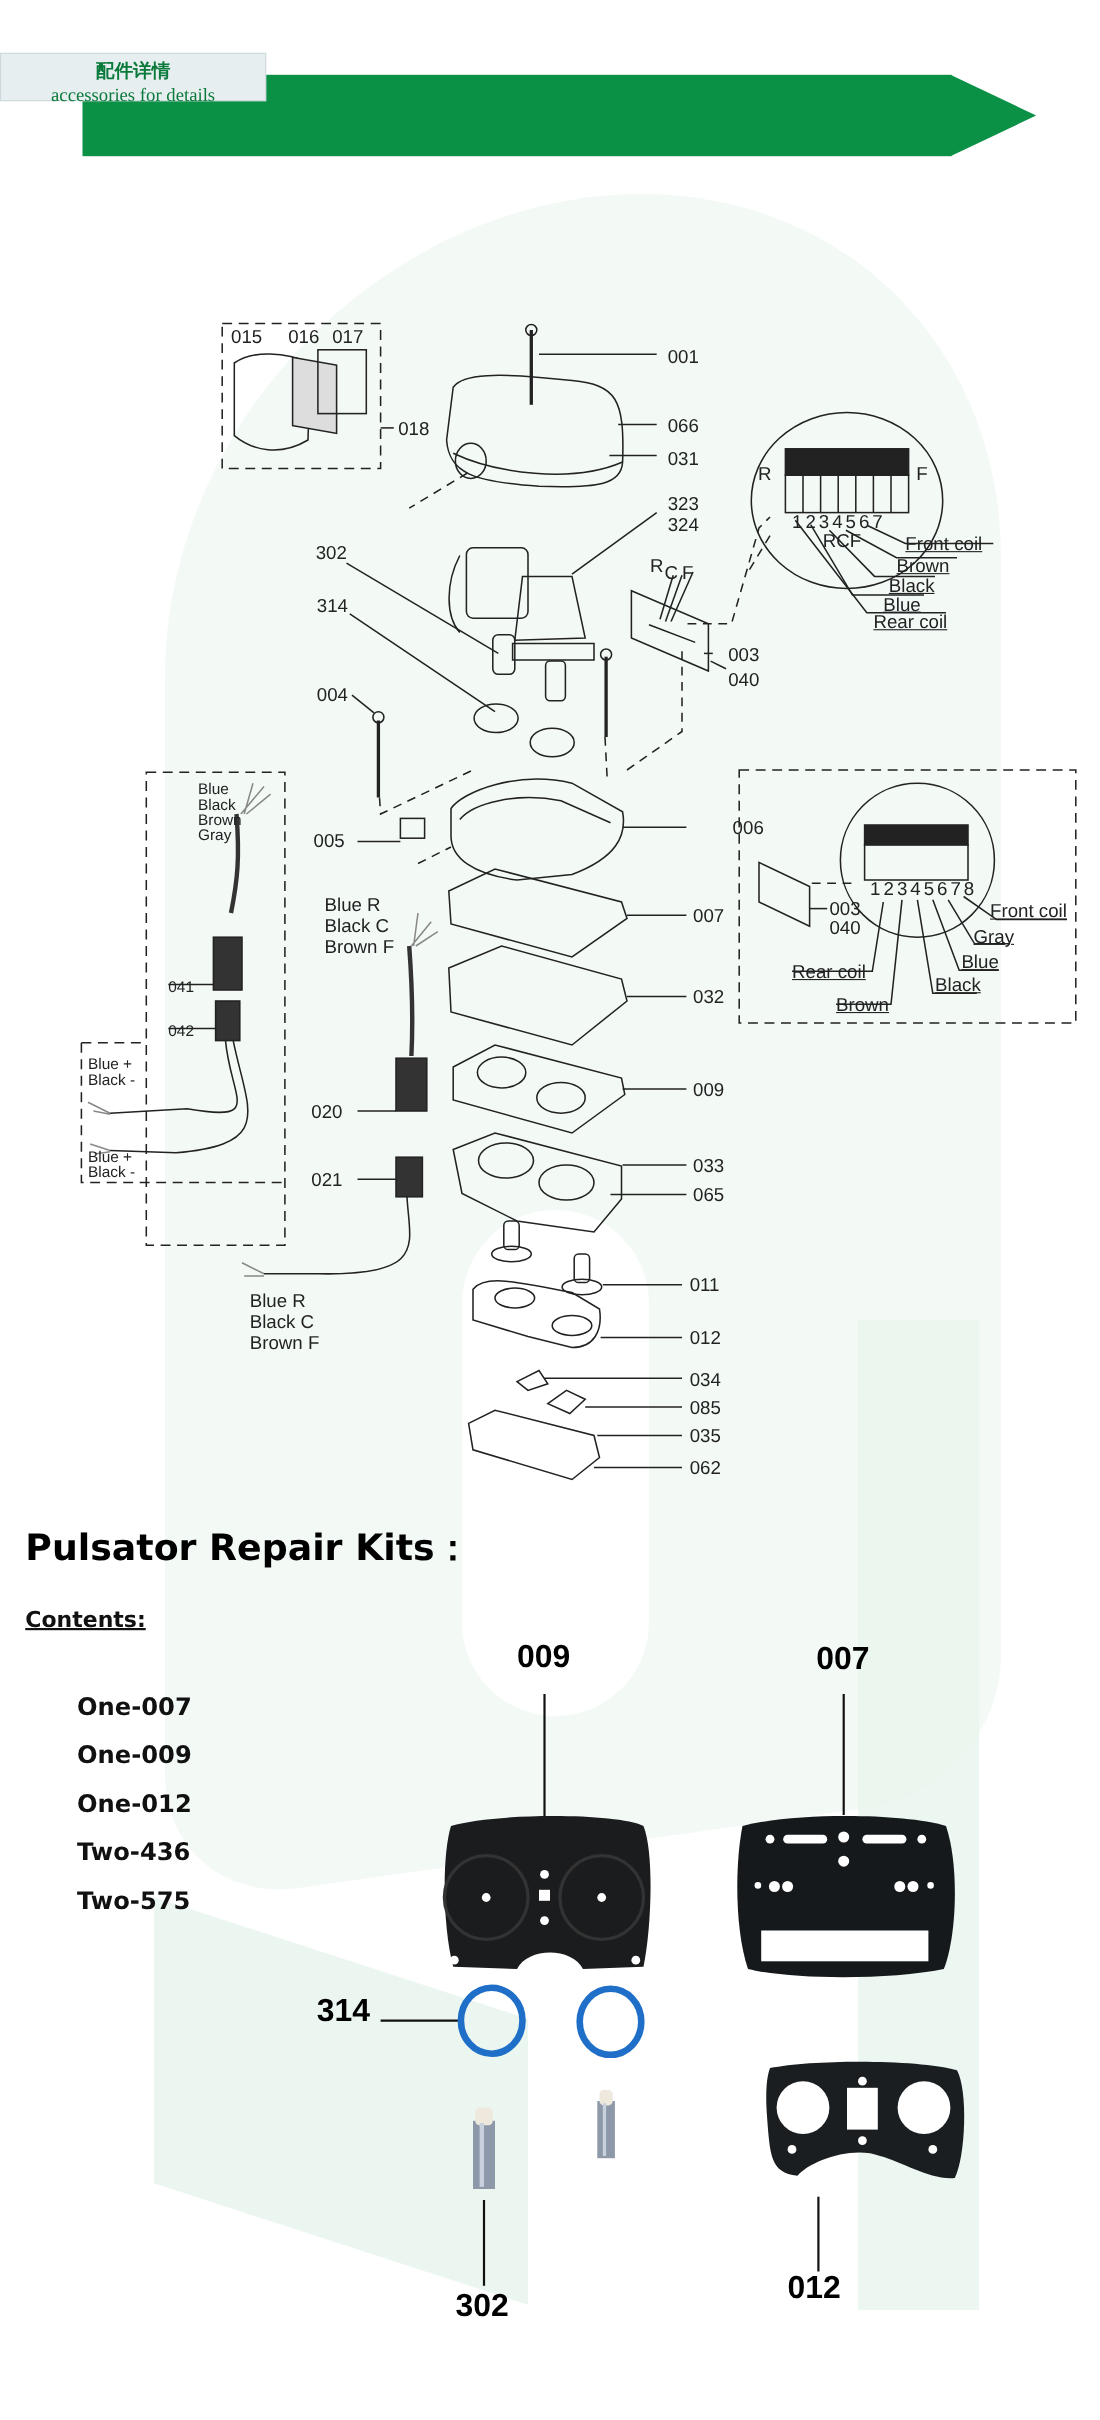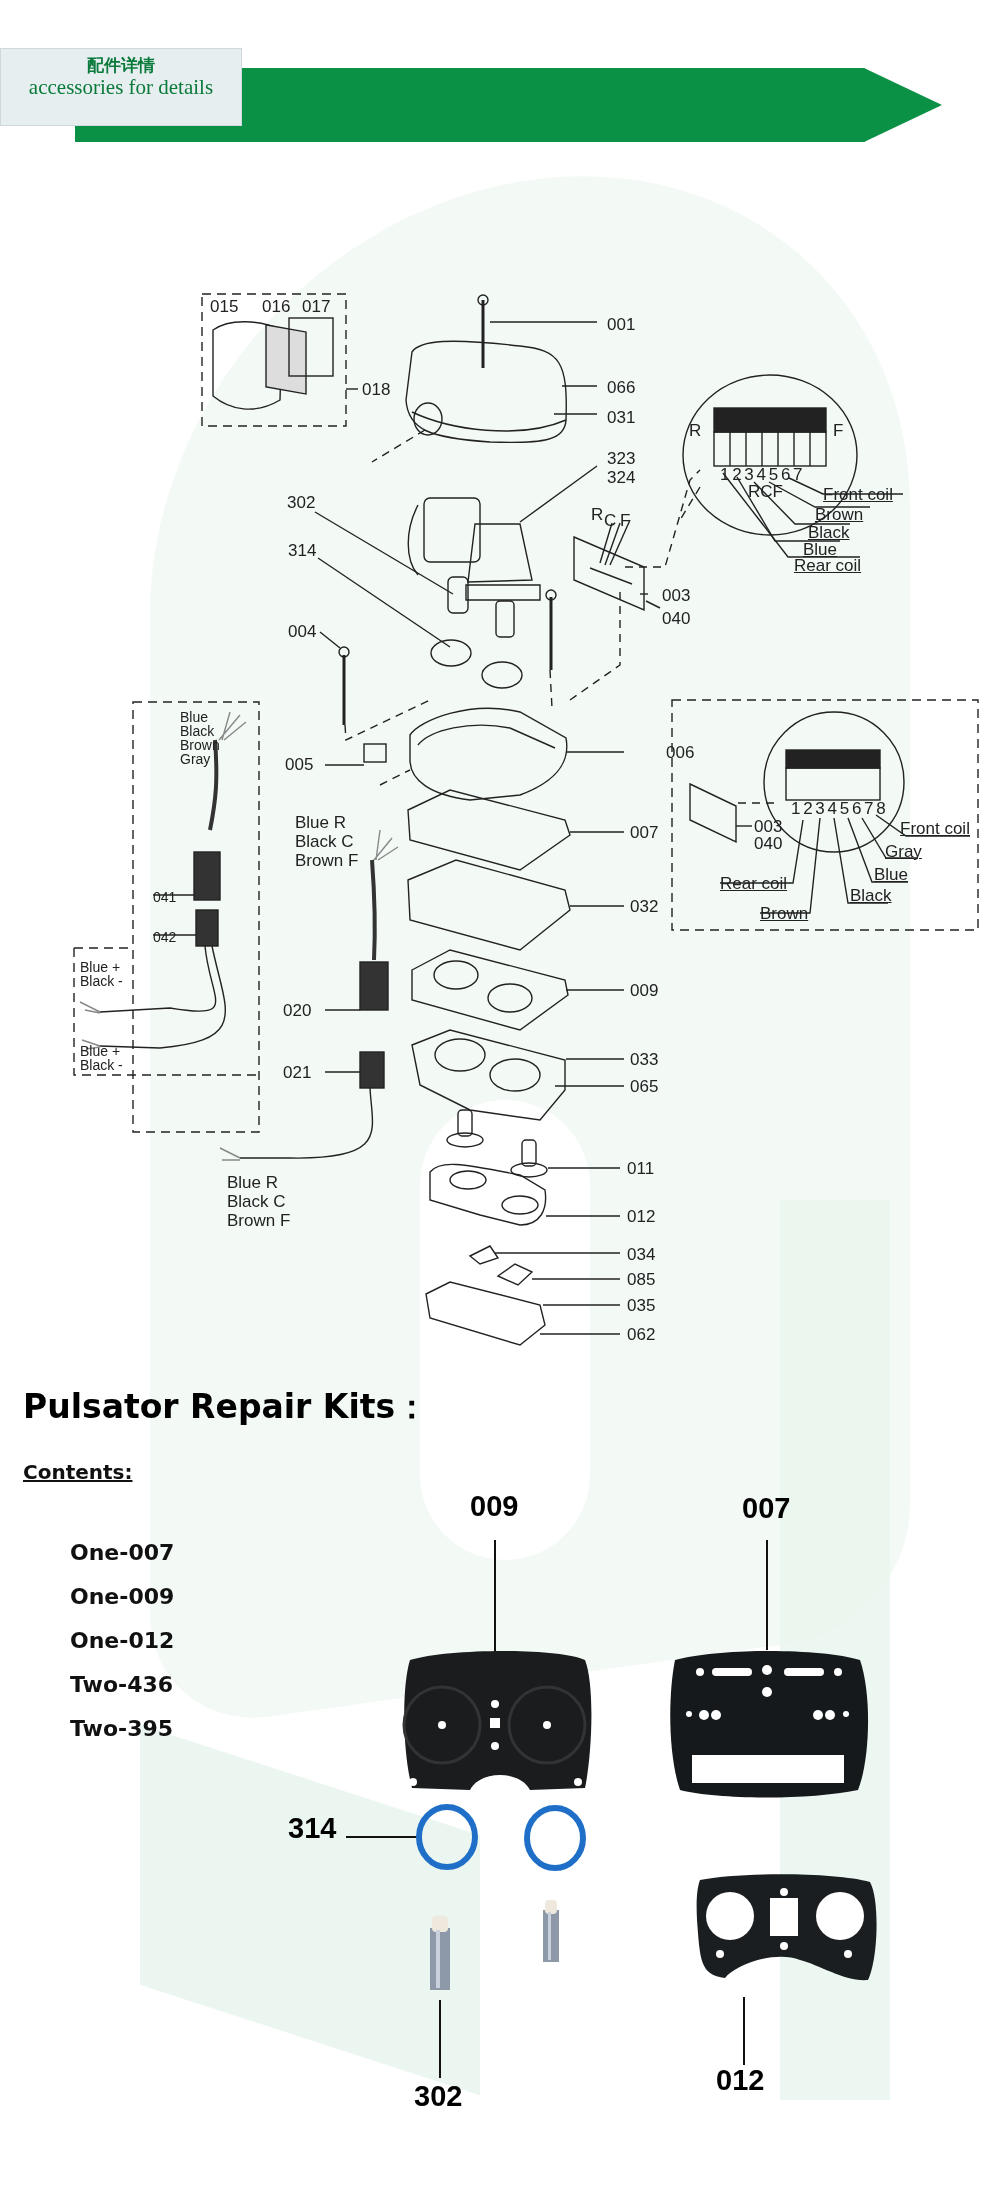--- a/index.html
+++ b/index.html
@@ -12,23 +12,23 @@
   .wm2 { left: 140px; top: 1780px; width: 340px; height: 260px; transform: skewY(18deg); opacity: .9; }
   .wm3 { left: 780px; top: 1200px; width: 110px; height: 900px; opacity: .8; }
   .wm-hole { position:absolute; left: 420px; top: 1100px; width: 170px; height: 460px; background:#fff; border-radius: 85px; opacity:.9; z-index:0; }
 
   .layer { position: absolute; left: 0; top: 0; width: 1000px; height: 2200px; z-index: 1; }
 
   
   .banner-bar { position: absolute; left: 75px; top: 68px; width: 790px; height: 74px; background: #0a9146; }
   .banner-arrow { position: absolute; left: 864px; top: 68px; width: 0; height: 0;
     border-top: 37px solid transparent; border-bottom: 37px solid transparent; border-left: 78px solid #0a9146; }
-  .tag-box { position: absolute; left: 0; top: 48px; width: 242px; height: 78px; background: #e6eef0; border: 1px solid #cfd8dc; text-align: center; }
+  .tag-box { position: absolute; left: 0; top: 48px; width: 242px; height: 44px; background: #e6eef0; border: 1px solid #cfd8dc; text-align: center; }
   .tag-cn { font-family: "DejaVu Serif", serif; color: #0a7a3a; font-size: 17px; font-weight: bold; margin-top: 6px; line-height: 20px; }
-  .tag-en { font-family: "Liberation Serif", serif; color: #0a7a3a; font-size: 21px; line-height: 24px; }
+  .tag-en { font-family: "Liberation Serif", serif; color: #0a7a3a; font-size: 17px; line-height: 24px; }
   .logo { position: absolute; left: 592px; top: 70px; height: 72px; display: flex; align-items: center; }
   .logo-leaf { width: 34px; height: 48px; margin-right: 4px; }
   .logo-text { font-family: "DejaVu Sans", sans-serif; font-style: italic; font-weight: bold; color: #fff; font-size: 44px; letter-spacing: -1px; }
   .logo-cn { font-family: "DejaVu Serif", serif; color: #fff; font-size: 24px; margin-left: 10px; letter-spacing: 4px; }
 
   .section-title { position: absolute; left: 23px; font-family: "DejaVu Sans", sans-serif; font-weight: bold; font-size: 33px; color: #000; }
 
   .lbl { position: absolute; font-family: "Liberation Sans", sans-serif; font-size: 17px; color: #222; line-height: 18px; white-space: nowrap; }
   .lbl.sm { font-size: 14px; }
   .lbl.u { text-decoration: underline; }
@@ -282,21 +282,21 @@
   <div class="lbl" style="left:227px;top:1174px">Blue R</div>
   <div class="lbl" style="left:227px;top:1193px">Black C</div>
   <div class="lbl" style="left:227px;top:1212px">Brown F</div>
 
   <div class="section-title" style="top:1385px">Pulsator Repair Kits：</div>
   <div class="contents-title">Contents:</div>
   <div class="contents-item" style="top:1540px">One-007</div>
   <div class="contents-item" style="top:1584px">One-009</div>
   <div class="contents-item" style="top:1628px">One-012</div>
   <div class="contents-item" style="top:1672px">Two-436</div>
-  <div class="contents-item" style="top:1716px">Two-395</div>
+  <div class="contents-item" style="top:1716px">Two-575</div>
 
   <div class="kit-lbl" style="left:470px;top:1490px">009</div>
   <div class="kit-lbl" style="left:742px;top:1492px">007</div>
   <div class="kit-lbl" style="left:288px;top:1812px">314</div>
   <div class="kit-lbl" style="left:414px;top:2080px">302</div>
   <div class="kit-lbl" style="left:716px;top:2064px">012</div>
 
   <svg style="position:absolute;left:0;top:1520px" width="1000" height="600">
     <g stroke="#111" stroke-width="2">
       <line x1="495" y1="20" x2="495" y2="135"></line>

